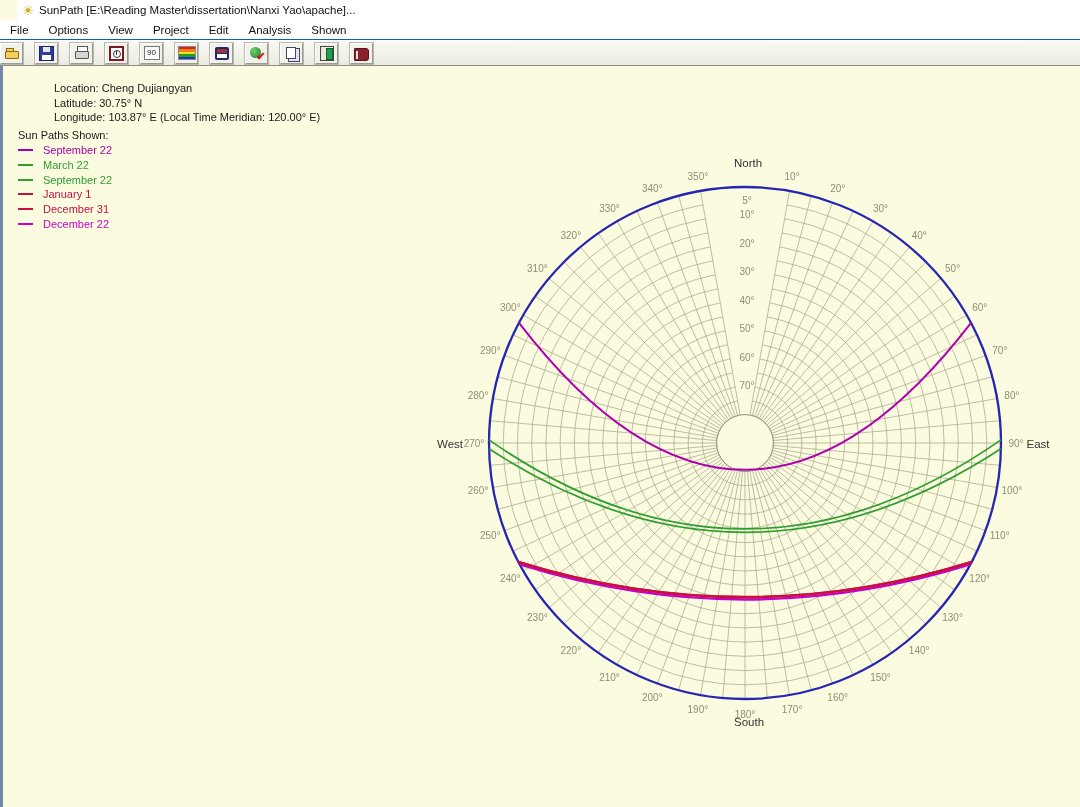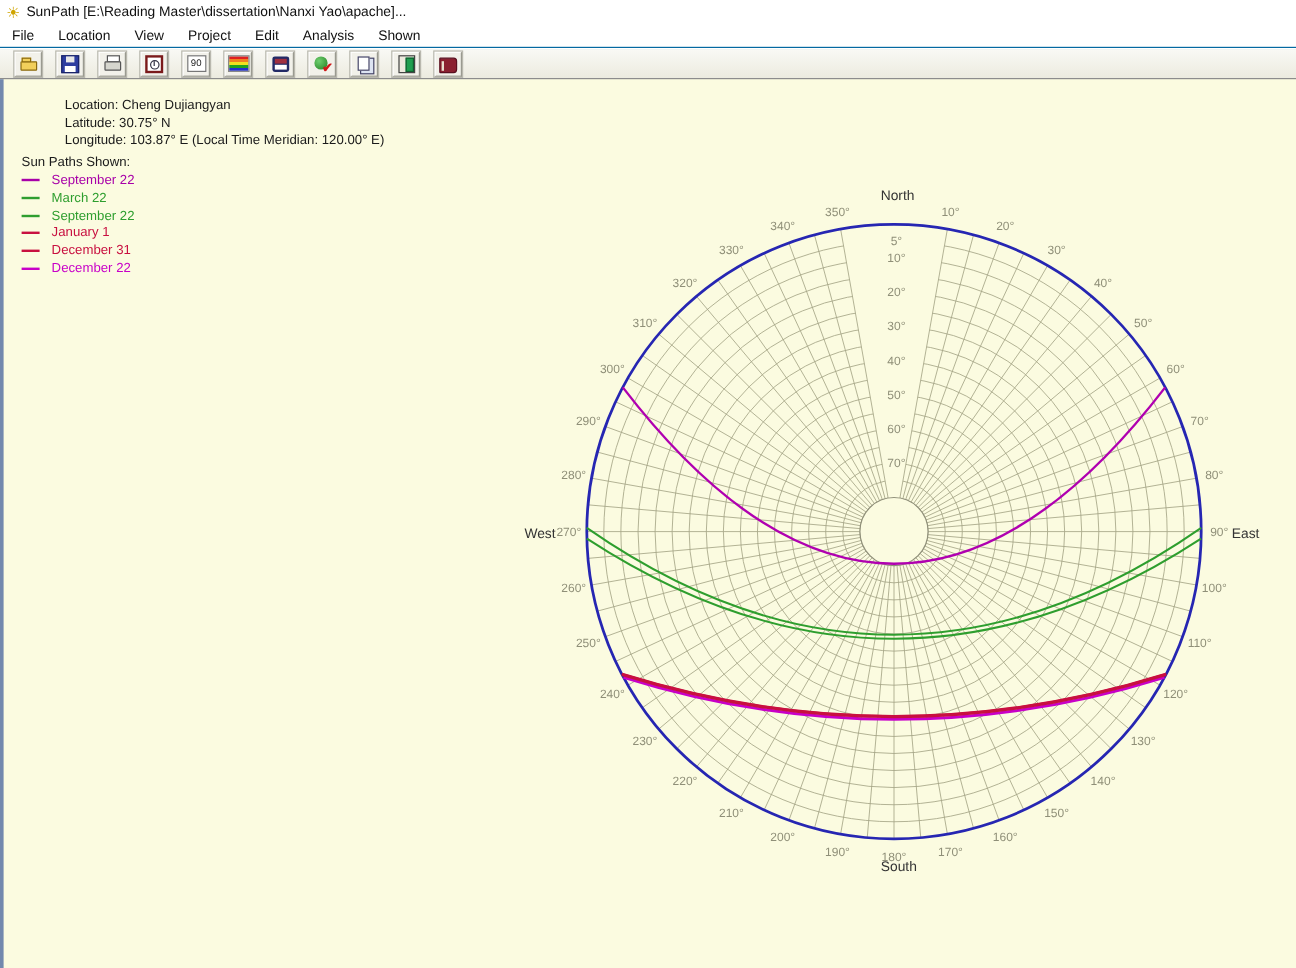--- a/index.html
+++ b/index.html
@@ -1,29 +1,29 @@
 <!DOCTYPE html>
 <html><head>
 <meta charset="utf-8">
 <style>
   html,body{margin:0;padding:0;}
   body{font-family:"Liberation Sans",sans-serif;}
   #app{position:relative;width:1080px;height:807px;background:#FBFBE0;overflow:hidden;}
 
   
-  .titlebar{position:absolute;top:0;left:0;right:0;height:20px;background:#ffffff;
+  .titlebar{position:absolute;top:0;left:17px;right:0;height:20px;background:#ffffff;
     display:flex;align-items:center;padding-left:3px;font-size:11.5px;color:#111;}
   .sun-icon{display:inline-block;width:16px;text-align:center;color:#cfa400;font-size:13px;margin-right:3px;}
   .sun-icon::before{content:"☀";}
   .menubar{position:absolute;top:20px;left:0;right:0;height:19px;background:#ffffff;
     display:flex;align-items:center;font-size:11.5px;color:#111;border-bottom:2px solid #0369a1;}
   .menu-item{padding:0 10px;cursor:default;}
   .toolbar{position:absolute;top:40px;left:0;right:0;height:24px;
     background:linear-gradient(#f9f9f5,#ecebdf);border-top:1px solid #fff;border-bottom:2px solid #8c8c8c;
-    display:flex;align-items:center;padding-left:12px;gap:12px;}
+    display:flex;align-items:center;padding-left:0;gap:12px;}
   .tbtn{width:23px;height:21px;background:#f2f1ea;border:1px solid;border-color:#ffffff #9a9a90 #9a9a90 #ffffff;
     outline:1px solid #b9b8ae;display:flex;align-items:center;justify-content:center;padding:0;}
   .ticon{display:inline-block;position:relative;width:16px;height:14px;}
 
   
   .open-folder-icon::before{content:"";position:absolute;left:1px;top:5px;width:12px;height:6px;background:#f2cf5b;border:1px solid #8a6a10;border-radius:1px;}
   .open-folder-icon::after{content:"";position:absolute;left:2px;top:2px;width:6px;height:2px;background:#f2cf5b;border:1px solid #8a6a10;}
   .save-floppy-icon{width:13px;height:13px;margin:0 auto;background:#2d3da0;border:1px solid #1a2468;}
   .save-floppy-icon::before{content:"";position:absolute;left:3px;top:0;width:7px;height:5px;background:#e8e8e8;}
   .save-floppy-icon::after{content:"";position:absolute;left:2px;bottom:0;width:9px;height:5px;background:#fff;}
@@ -64,21 +64,21 @@
 
 <div id="app">
 
   <div class="titlebar">
     <span class="sun-icon"></span>
     <span>SunPath [E:\Reading Master\dissertation\Nanxi Yao\apache]...</span>
   </div>
 
   <div class="menubar">
     <span class="menu-item">File</span>
-    <span class="menu-item">Location</span>
+    <span class="menu-item">Options</span>
     <span class="menu-item">View</span>
     <span class="menu-item">Project</span>
     <span class="menu-item">Edit</span>
     <span class="menu-item">Analysis</span>
     <span class="menu-item">Shown</span>
   </div>
 
   <div class="toolbar" id="toolbar">
       <button class="tbtn">
         <span class="ticon open-folder-icon"></span>

